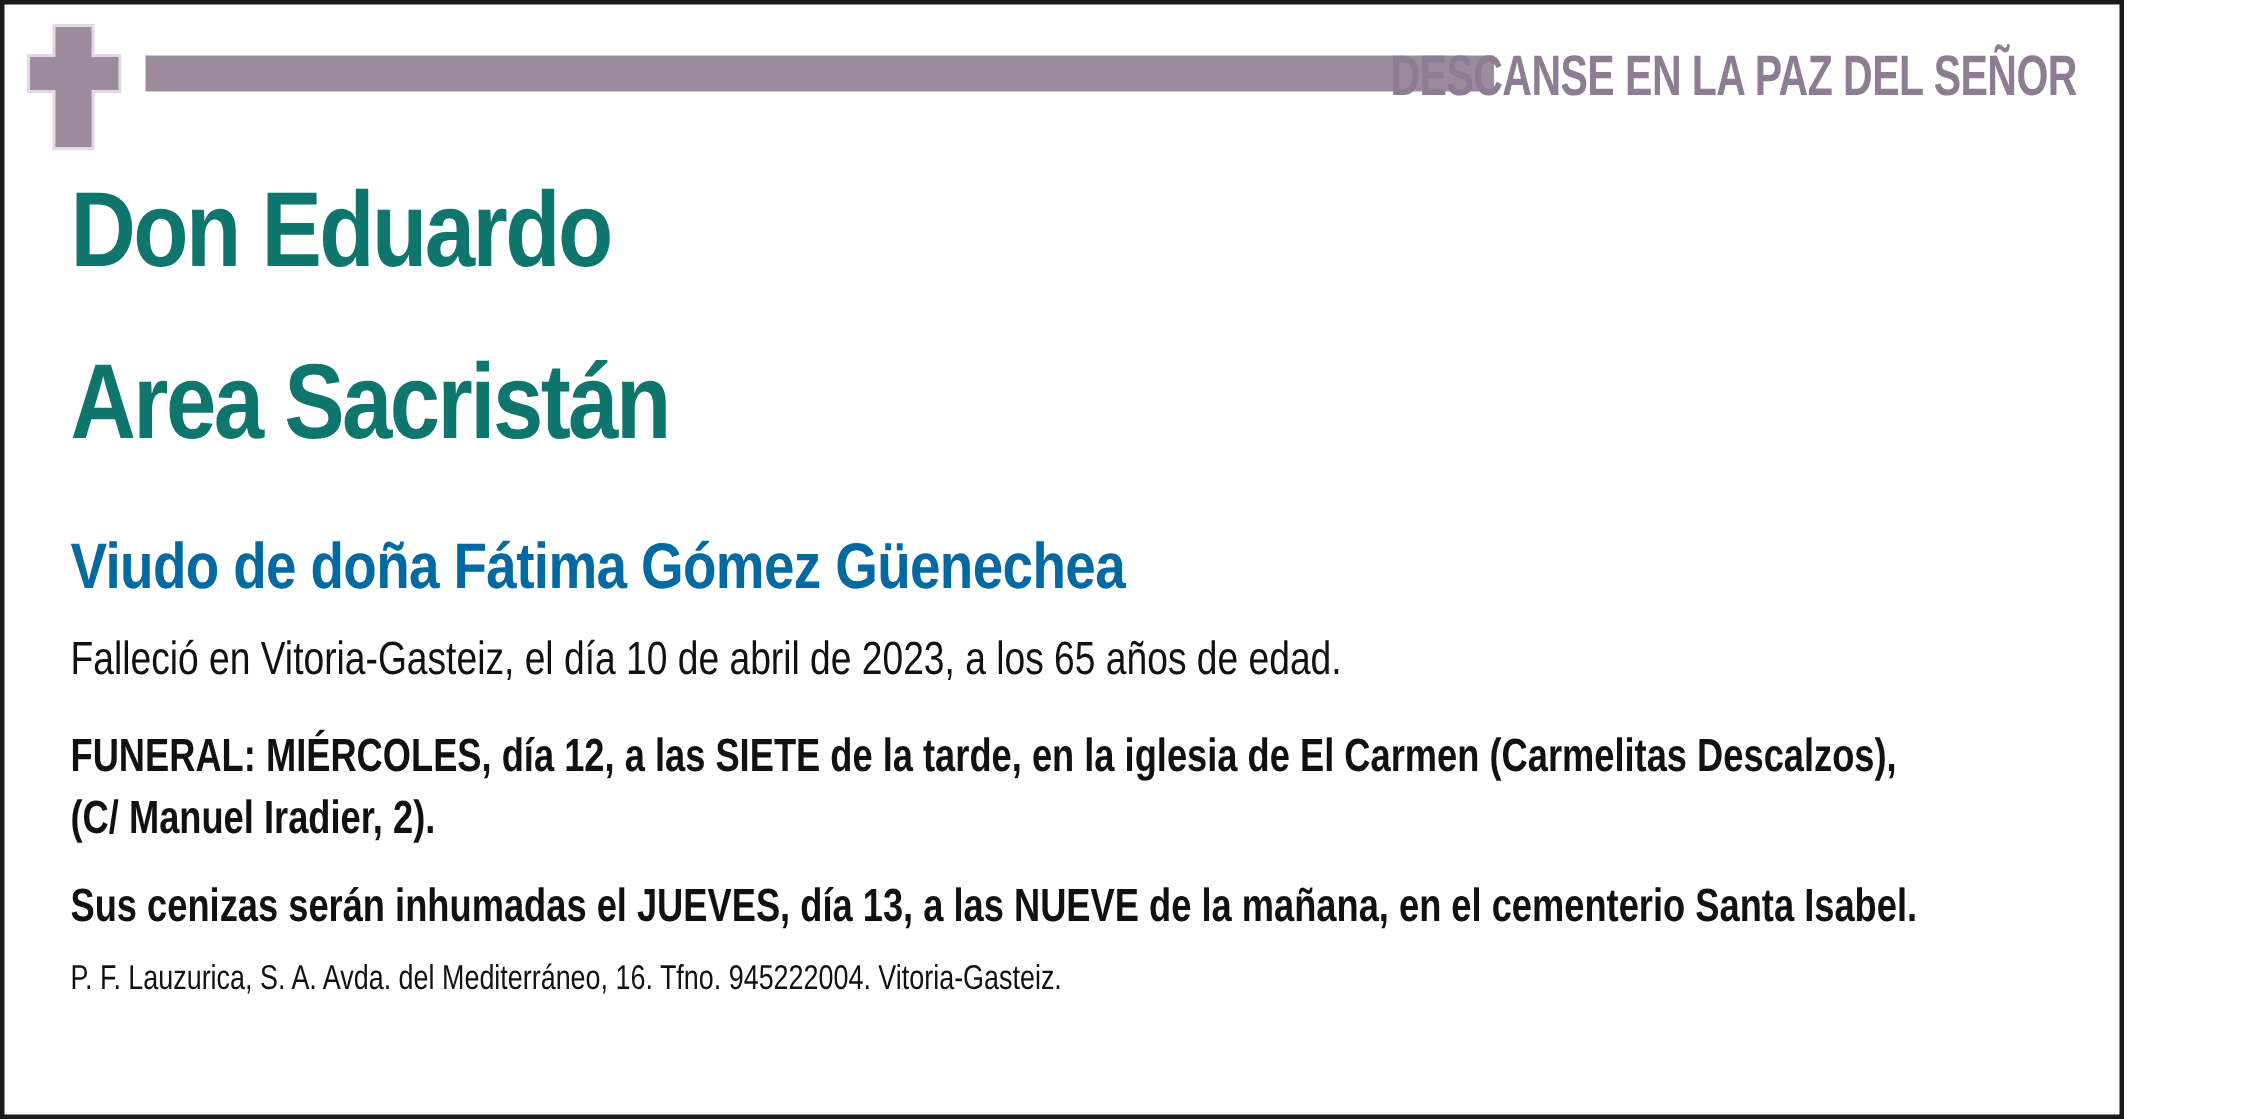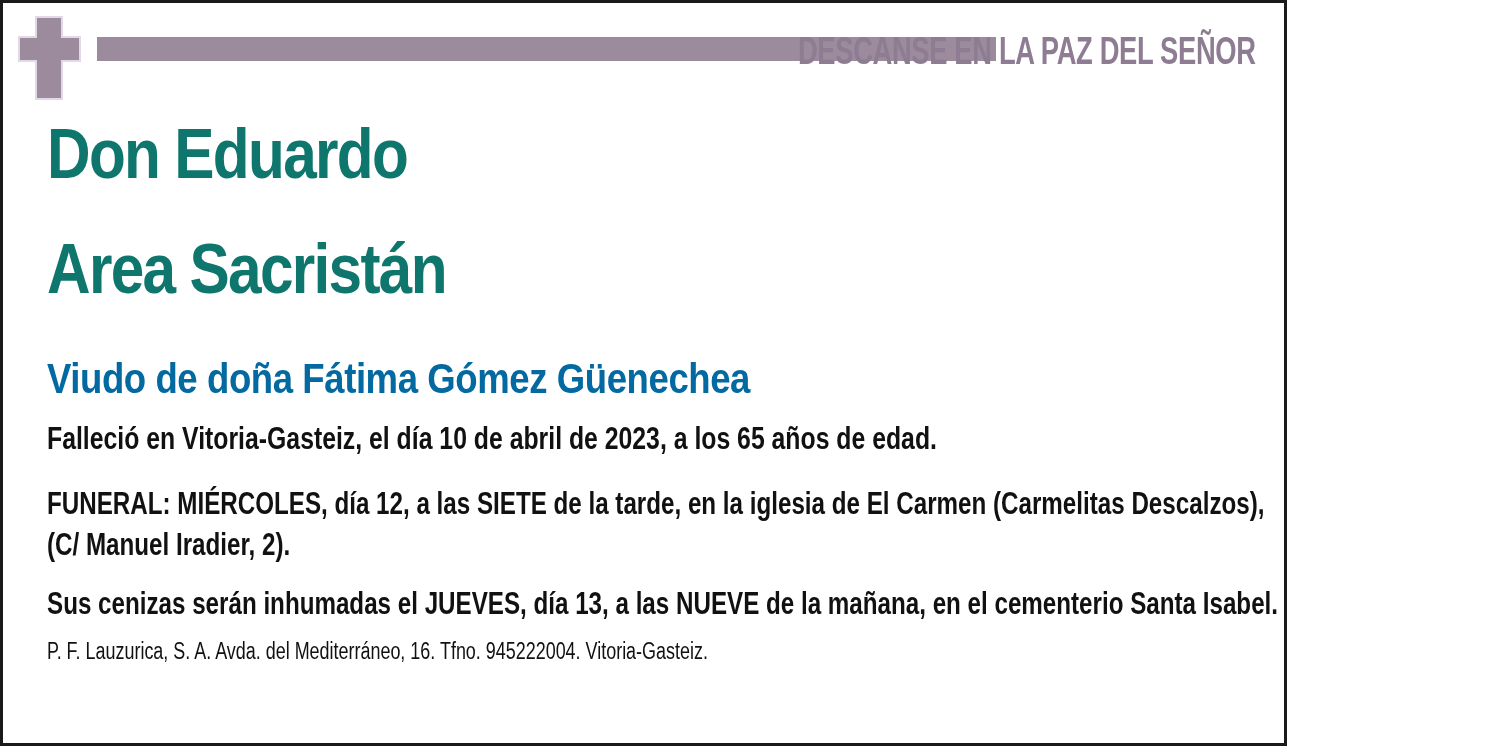--- a/index.html
+++ b/index.html
@@ -1,18 +1,18 @@
 <!DOCTYPE html>
 <html><head>
 <meta charset="utf-8">
 <style>
   html, body { margin: 0; padding: 0; background: #ffffff; }
   .page {
     position: relative;
-    width: 1287px;
+    width: 1416px;
     height: 746px;
     box-sizing: border-box;
     border: 3px solid #1a1a1a;
     background: #ffffff;
     font-family: "Liberation Sans", "DejaVu Sans", sans-serif;
     color: #111111;
     overflow: hidden;
   }
 
   
@@ -67,21 +67,21 @@
     font-size: 43px;
     line-height: 52px;
     font-weight: 700;
     letter-spacing: -0.5px;
     color: #0369a1;
   }
 
   .para {
     font-size: 31px;
     line-height: 41px;
-    font-weight: 700;
+    font-weight: 400;
     color: #111111;
   }
   .p-death  { margin-top: 14px; }
   .p-family { margin-top: 20px; }
   .p-funeral { margin-top: 24px; font-weight: 700; }
   .p-burial  { margin-top: 18px; font-weight: 700; }
 
   .footer {
     margin-top: 13px;
     font-size: 23px;

